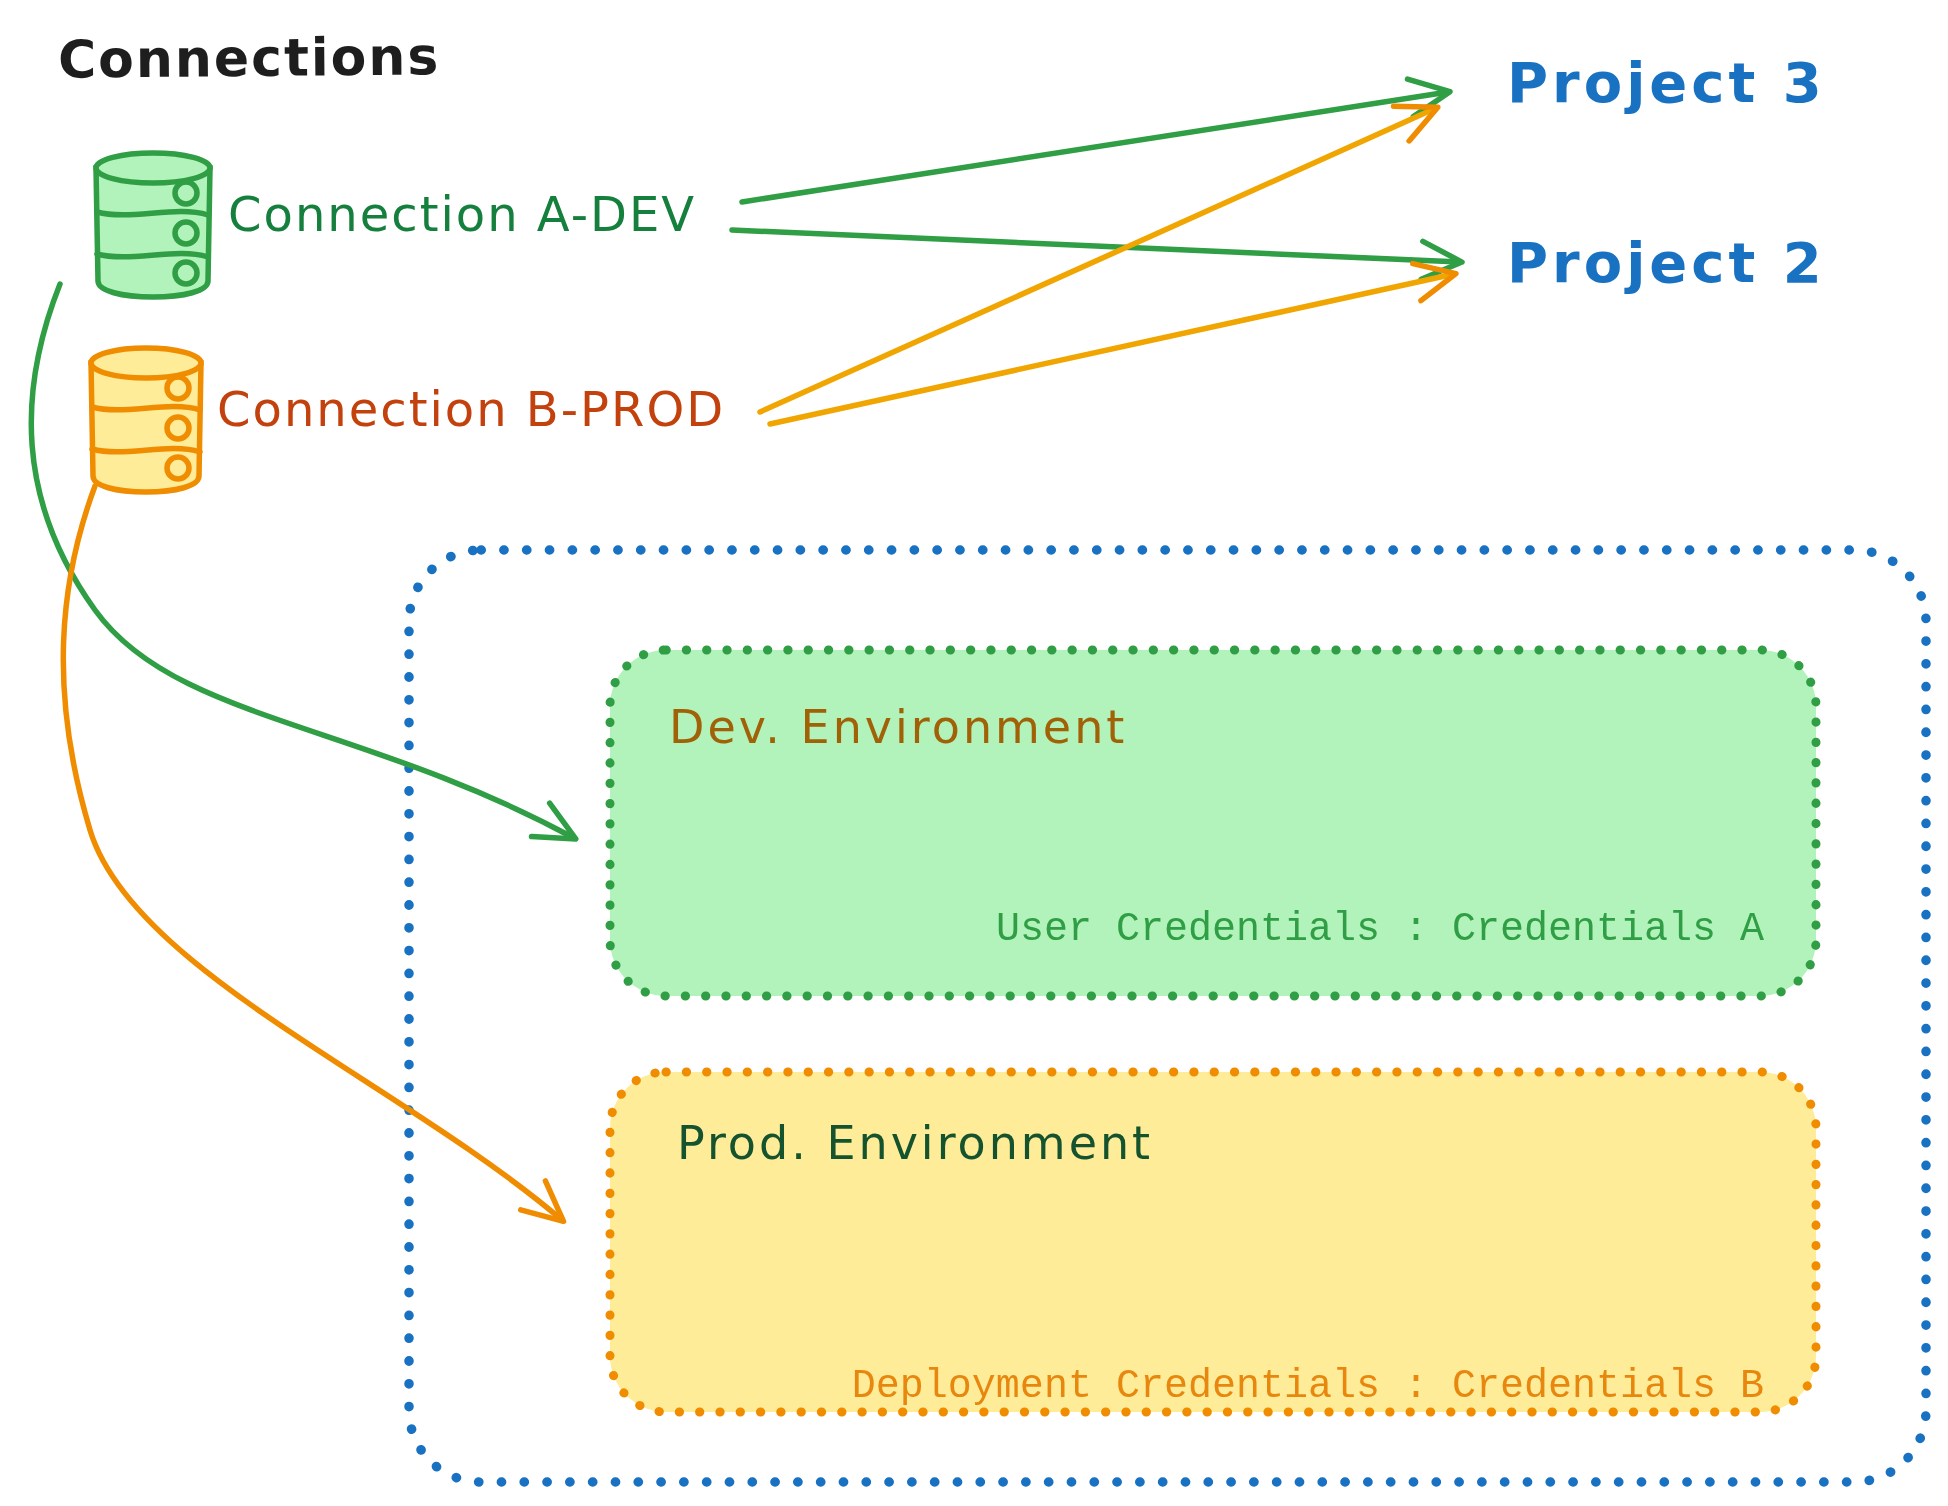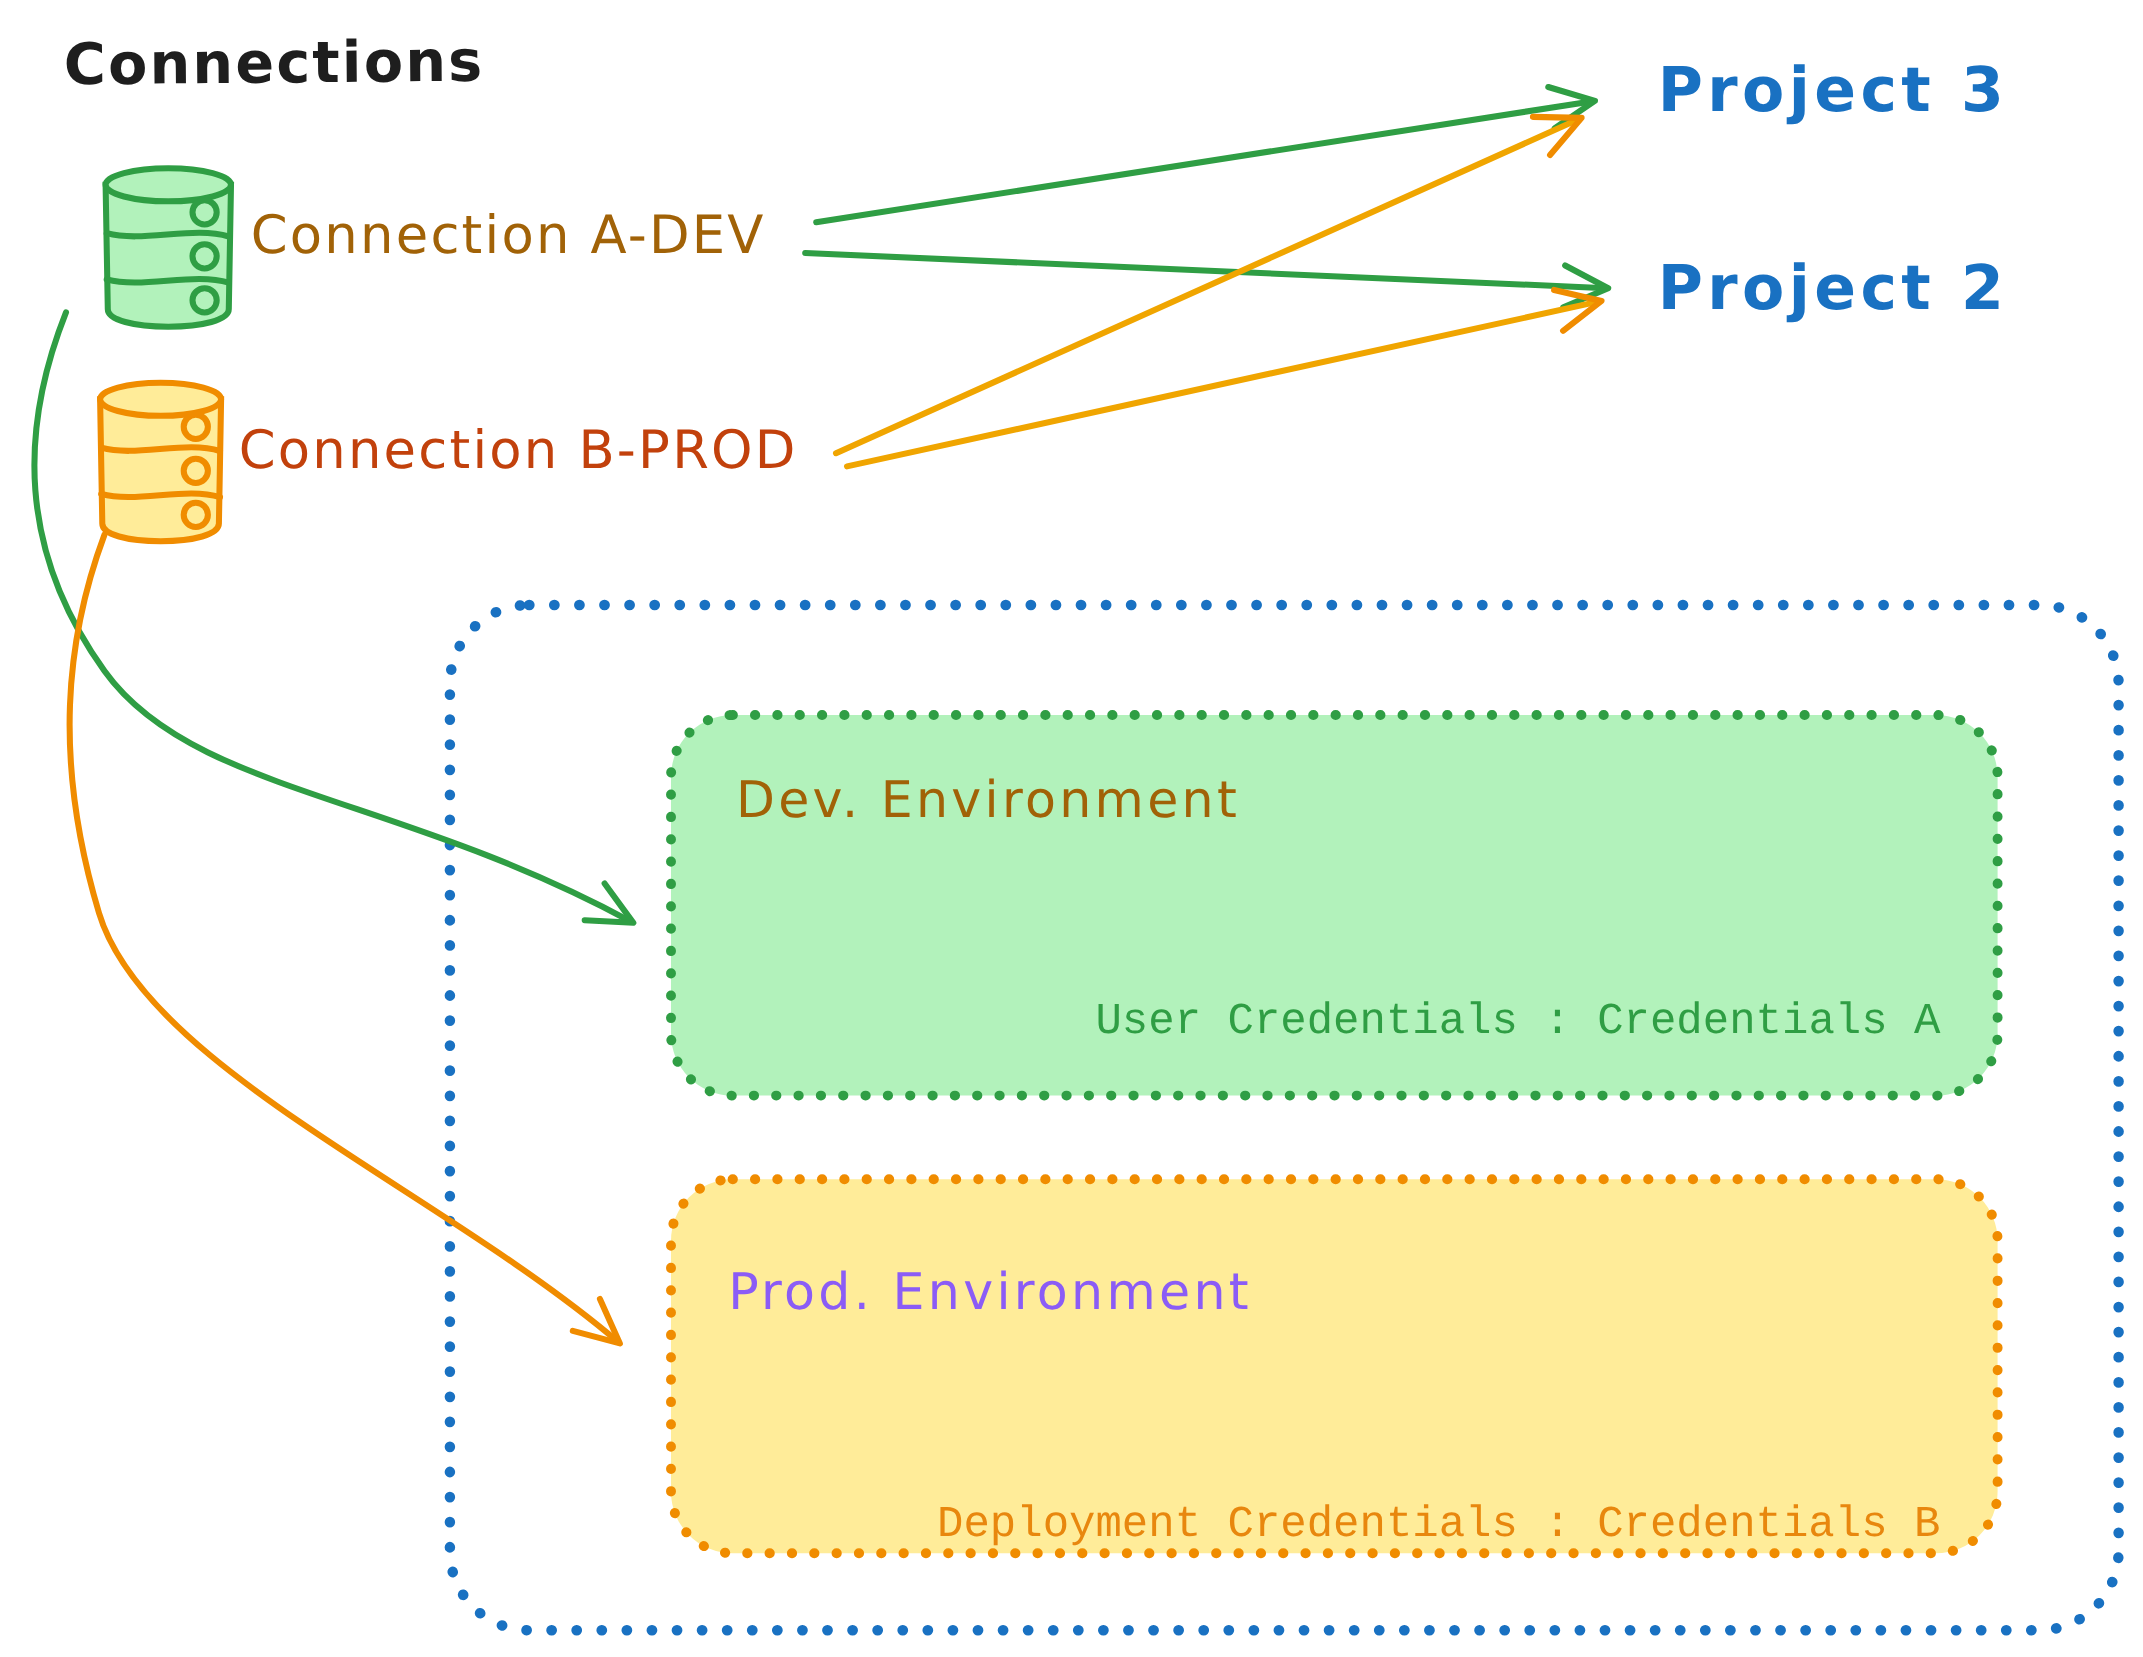--- a/index.html
+++ b/index.html
@@ -9,29 +9,29 @@
     background:#ffffff;
     overflow:hidden;
     font-family:"DejaVu Sans", sans-serif;
   }
   .diagram-svg{position:absolute;left:0;top:0;width:1948px;height:1506px;}
   .label{position:absolute;line-height:1;white-space:nowrap;}
   .hand{font-family:"DejaVu Sans", sans-serif;}
   .mono{font-family:Liberation Mono, monospace;}
 
   .title{left:58px;top:32px;font-size:52px;font-weight:600;letter-spacing:2px;color:#1e1e1e;transform:rotate(-0.5deg);}
-  .conn-a{left:228px;top:190px;font-size:48px;letter-spacing:2px;color:#a16207;}
+  .conn-a{left:228px;top:190px;font-size:48px;letter-spacing:2px;color:#15803d;}
   .conn-b{left:217px;top:385px;font-size:48px;letter-spacing:2px;color:#c2410c;}
   .project{color:#1971c2;font-size:56px;letter-spacing:4px;font-weight:600;}
   .project-3{left:1507px;top:55px;}
   .project-2{left:1507px;top:235px;}
   .project-1{left:1500px;top:437px;}
   .env-title{font-size:46px;letter-spacing:3px;}
   .dev-title{left:669px;top:704px;color:#a16207;}
-  .prod-title{left:662px;top:1120px;color:#8b5cf6;margin-top:31px;}
+  .prod-title{left:677px;top:1120px;color:#14532d;}
   .cred{font-size:40px;right:184px;text-align:right;}
   .cred-a{top:910px;color:#2f9e44;}
   .cred-b{top:1331px;color:#e8870e;margin-top:36px;}
 </style>
 </head>
 <body>
 
 <div class="canvas">
 
   <svg class="diagram-svg" viewBox="0 0 1948 1506">

